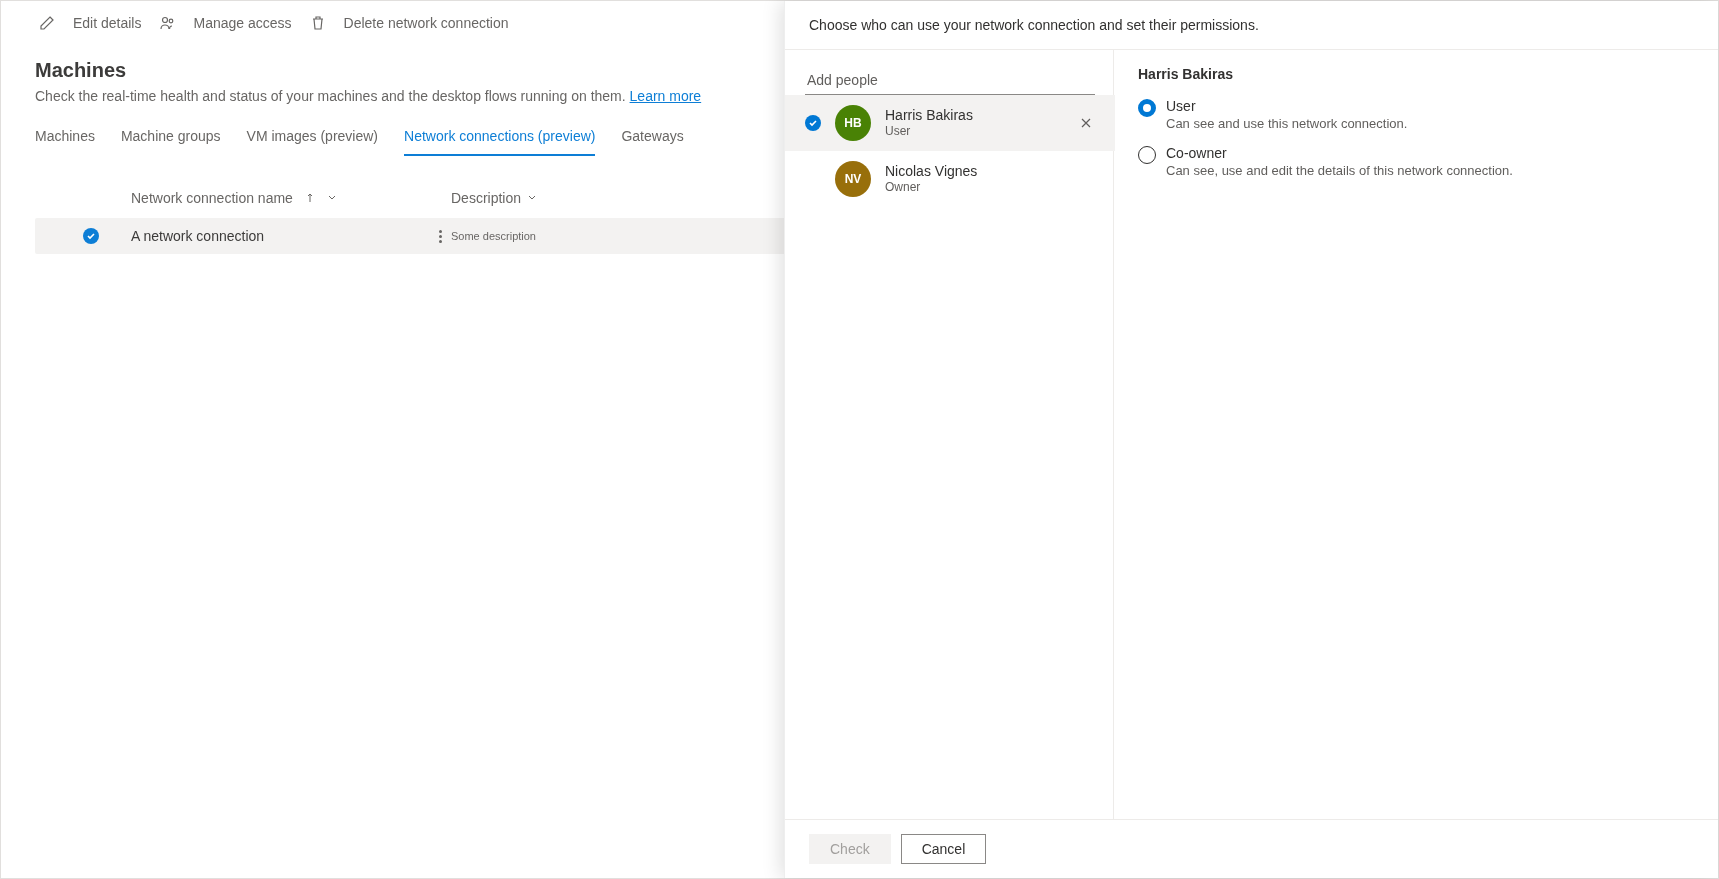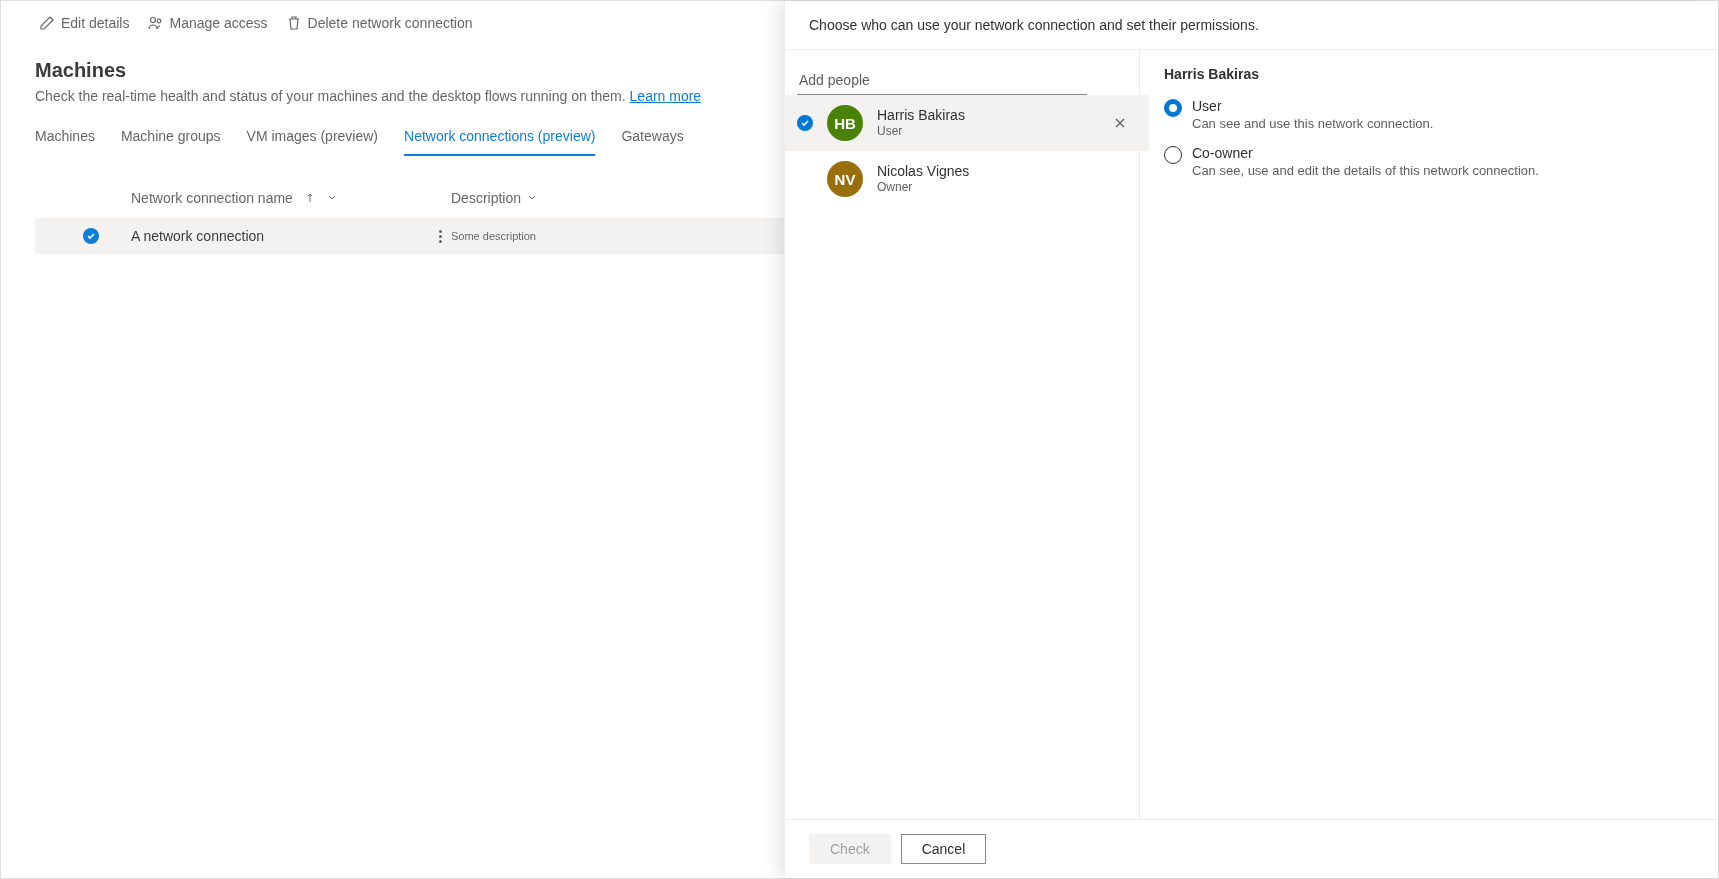--- a/index.html
+++ b/index.html
@@ -26,21 +26,21 @@
   .bg .cmdbar {
     display: flex;
     align-items: center;
     gap: 18px;
     padding: 10px 38px 10px 38px;
     height: 44px;
     color: #605e5c;
     border-bottom: 1px solid transparent;
   }
   .cmdbar-item {
-    display: inline-flex; align-items:center; gap:6px;
+    display: inline-flex; align-items:center; gap:18px;
     color:#605e5c; font-size:14px;
     cursor:pointer;
   }
   .cmdbar-item svg { width:16px; height:16px; }
   .bg .content {
     padding: 14px 34px;
   }
   .bg h1 {
     font-size: 20px; font-weight:600; margin:0 0 6px 0; color:#323130;
   }
@@ -117,22 +117,22 @@
     color:#323130;
     font-size:14px;
     border-bottom: 1px solid #edebe9;
   }
   .panel-body {
     flex:1;
     display:flex;
     overflow:hidden;
   }
   .panel-left {
-    width: 355px;
-    padding: 16px 12px;
+    width: 329px;
+    padding: 16px 20px;
     border-right: 1px solid #edebe9;
   }
   .panel-right {
     flex:1;
     padding: 16px 24px;
   }
   .add-input {
     width: 290px;
     border:none;
     border-bottom:1px solid #8a8886;
@@ -171,21 +171,21 @@
     background:#0078d4;
     display:flex; align-items:center; justify-content:center;
     flex:none;
     visibility:hidden;
   }
   .person.selected .radio { visibility:visible; }
   .person .radio svg { width:10px; height:10px; }
   .avatar {
     width:36px; height:36px; border-radius:50%;
     display:flex; align-items:center; justify-content:center;
-    color:#fff; font-size:15px; font-weight:600;
+    color:#fff; font-size:12px; font-weight:600;
     flex:none;
   }
   .avatar.green { background:#498205; }
   .avatar.gold { background:#986f0b; }
   .person .info { display:flex; flex-direction:column; line-height:1.3; }
   .person .info .name { color:#323130; font-size:14px; }
   .person .info .role { color:#605e5c; font-size:12px; }
   .person .remove {
     position:absolute; right:22px; top:50%; transform:translateY(-50%);
     color:#605e5c; cursor:pointer;

